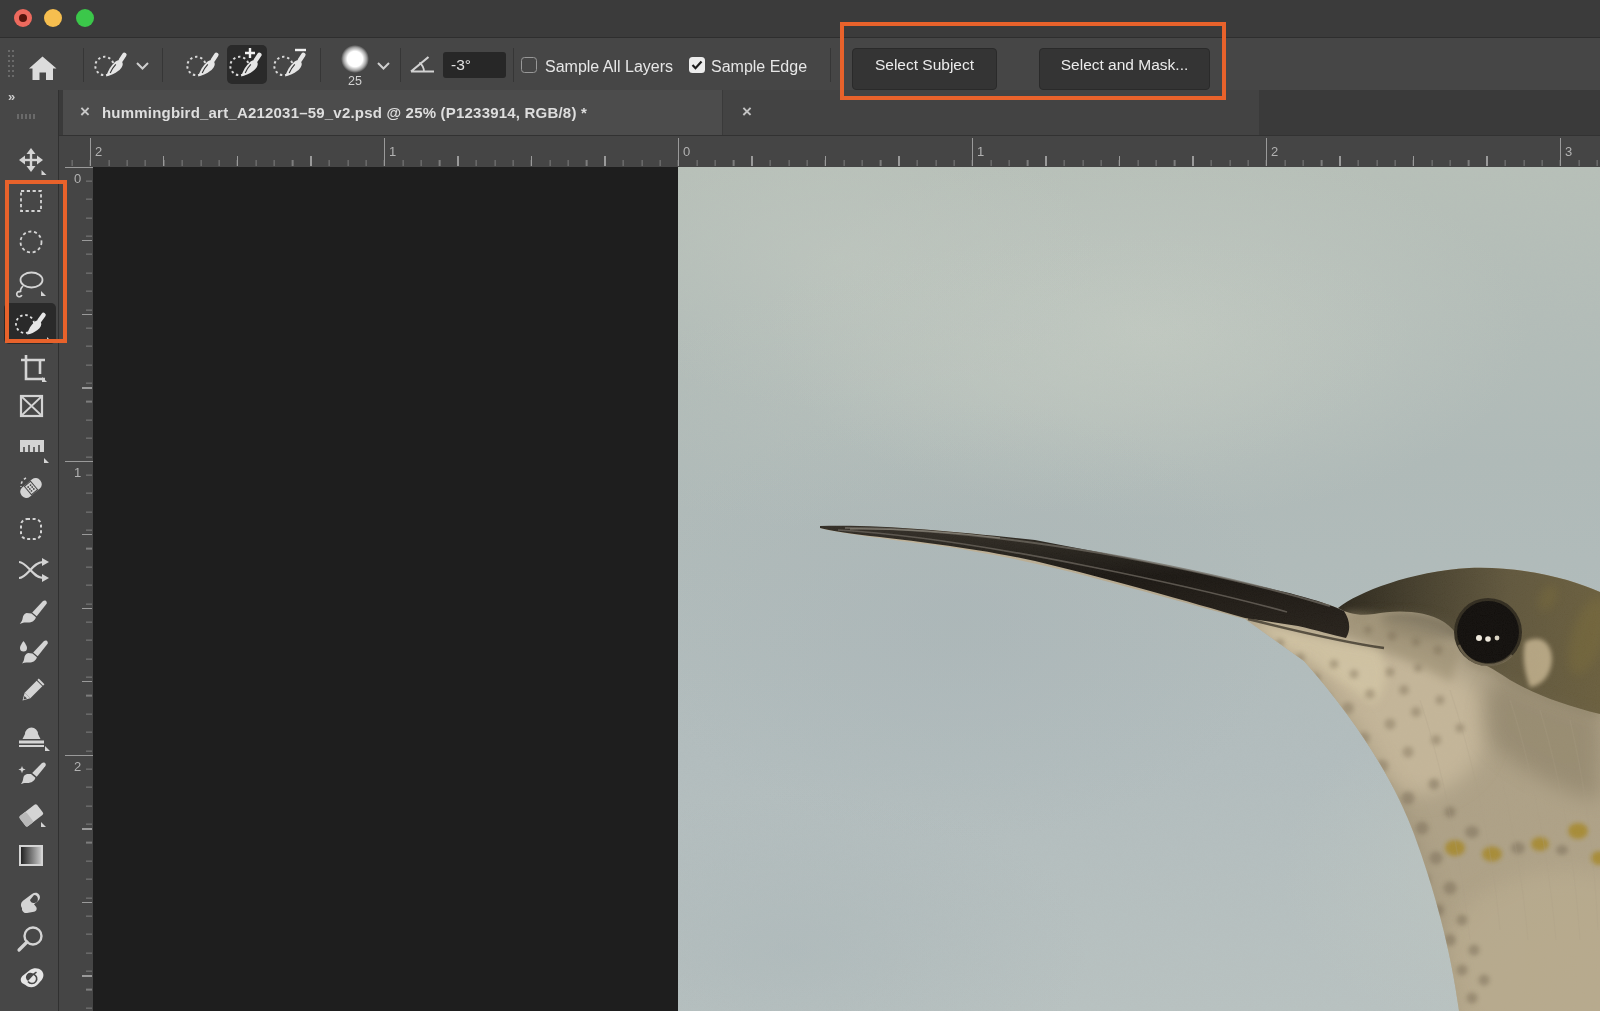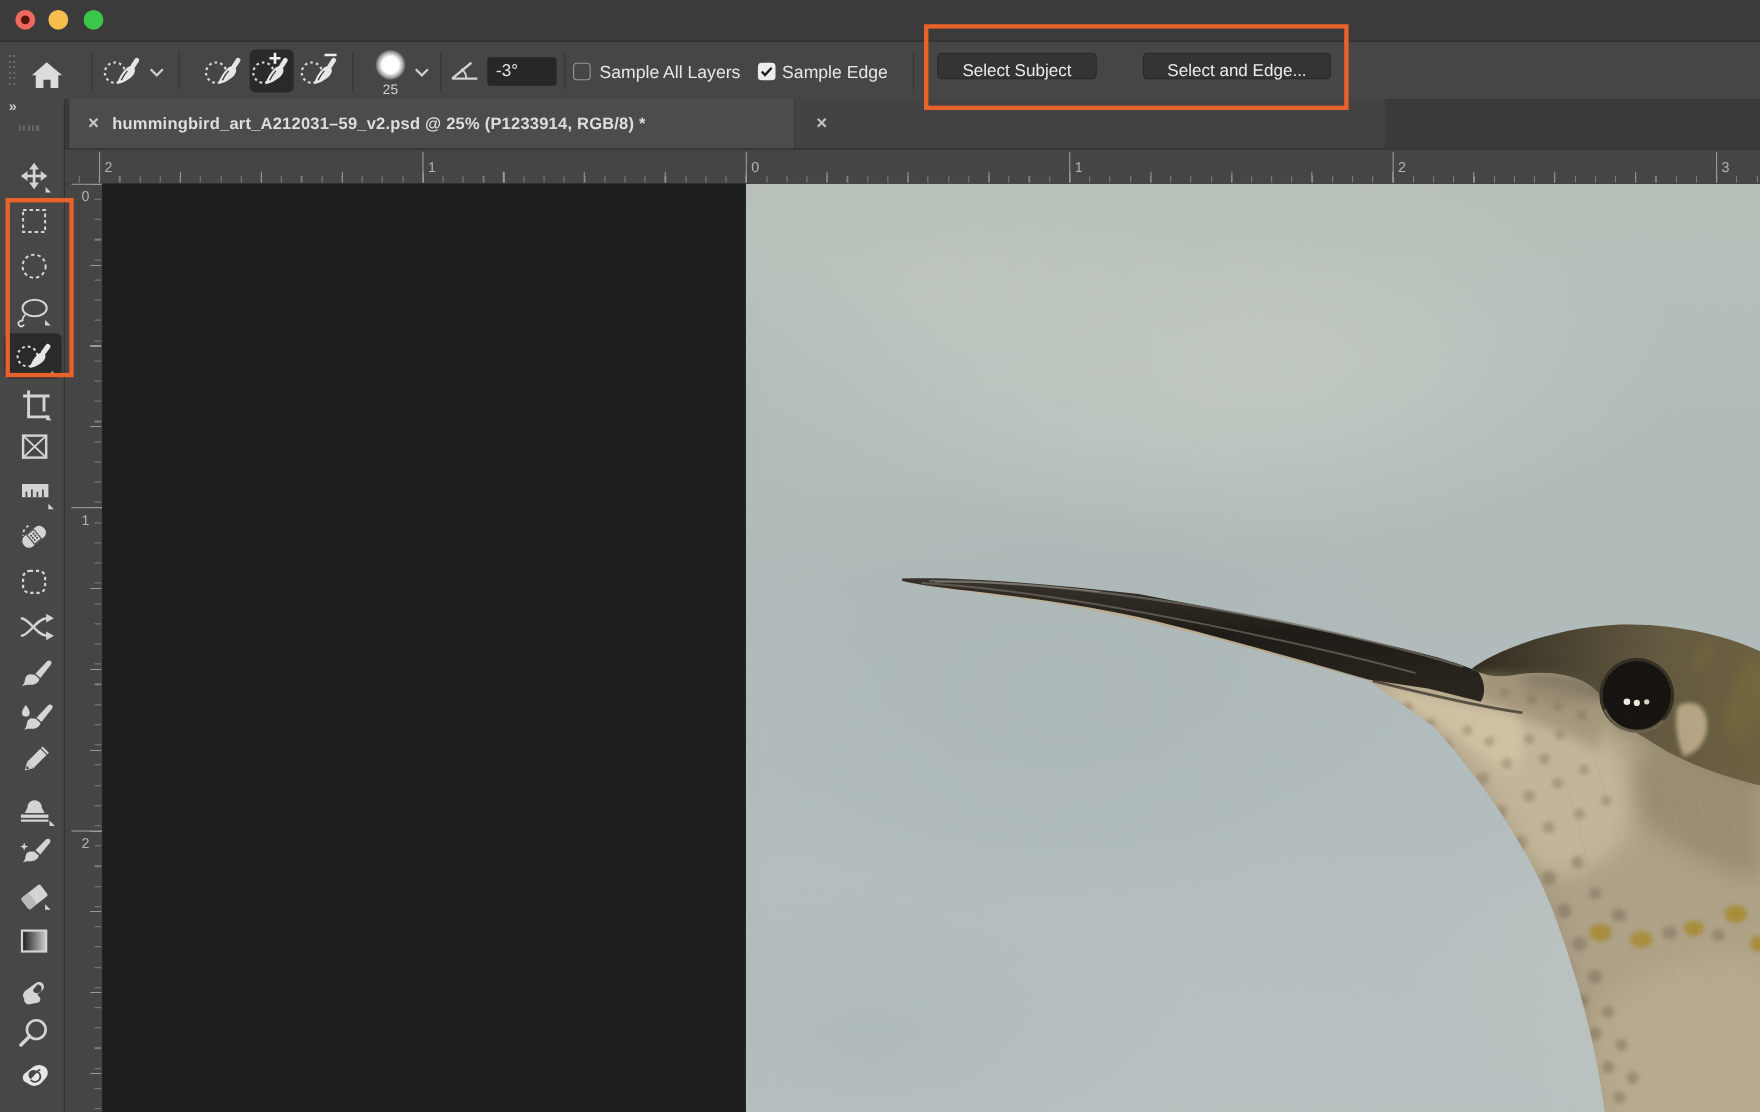--- a/index.html
+++ b/index.html
@@ -13,21 +13,21 @@
   #tabbar{left:0;top:90px;width:1600px;height:45px;background:#3a3a3a;}
   .tab{top:0;height:45px;}
   .tabtxt{font-size:15px;font-weight:bold;color:#dedede;line-height:45px;white-space:nowrap;letter-spacing:0.2px;}
   #toolbar{left:0;top:90px;width:59px;height:921px;background:#474747;border-right:1px solid #303030;box-sizing:border-box;}
   #hruler{left:59px;top:135px;width:1541px;height:32px;background:#454545;}
   #vruler{left:59px;top:167px;width:34px;height:844px;background:#454545;}
   .rnum{color:#b2b2b2;font-size:13px;}
   #canvasdark{left:93px;top:167px;width:585px;height:844px;background:#1e1e1e;}
   .obox{border:4px solid #e8622b;box-sizing:border-box;z-index:30;}
   .btn{background:#343434;border:1px solid #2a2a2a;border-radius:4px;color:#ececec;
-       font-size:15.5px;text-align:center;line-height:32px;top:10px;height:24px;box-sizing:border-box;}
+       font-size:15.5px;text-align:center;line-height:32px;top:10px;height:42px;box-sizing:border-box;}
   .cblabel{font-size:16px;color:#e6e6e6;top:19px;line-height:19px;}
 </style>
 </head>
 <body>
 
 <div class="abs" id="titlebar">
   <div class="abs light" style="left:14px;background:#ee6a5e;"></div>
   <div class="abs" style="left:19px;top:14px;width:8px;height:8px;border-radius:50%;background:#57150c;"></div>
   <div class="abs light" style="left:44px;background:#f6be4f;"></div>
   <div class="abs light" style="left:76px;background:#3bc74a;"></div>
@@ -83,21 +83,21 @@
   <div class="abs" style="left:521px;top:19px;width:16px;height:16px;border:1.5px solid #989898;border-radius:3.5px;box-sizing:border-box;"></div>
   <div class="abs cblabel" style="left:545px;">Sample All Layers</div>
 
   <div class="abs" style="left:689px;top:19px;width:16px;height:16px;background:#ececec;border-radius:3.5px;"></div>
   <svg class="abs" style="left:689px;top:19px;" width="16" height="16" viewBox="0 0 16 16">
     <path d="M3.5,8 l3,3.2 L12.5,4.6" stroke="#1d1d1d" stroke-width="2.2" fill="none"></path>
   </svg>
   <div class="abs cblabel" style="left:711px;">Sample Edge</div>
   <div class="abs vsep" style="left:830px;"></div>
   <div class="abs btn" style="left:852px;width:145px;">Select Subject</div>
-  <div class="abs btn" style="left:1039px;width:171px;">Select and Edge...</div>
+  <div class="abs btn" style="left:1039px;width:171px;">Select and Mask...</div>
 </div>
 
 <div class="abs" id="tabbar">
   <div class="abs tab" style="left:63px;width:659px;background:#4c4c4c;">
     <span class="abs" style="left:17px;top:0;color:#c8c8c8;font-size:17px;line-height:44px;font-weight:bold;">×</span>
     <span class="abs tabtxt" style="left:39px;">hummingbird_art_A212031–59_v2.psd @ 25% (P1233914, RGB/8) *</span>
   </div>
   <div class="abs tab" style="left:723px;width:536px;background:#434343;">
     <span class="abs" style="left:19px;top:0;color:#c3c3c3;font-size:17px;line-height:44px;font-weight:bold;">×</span>
   </div>

